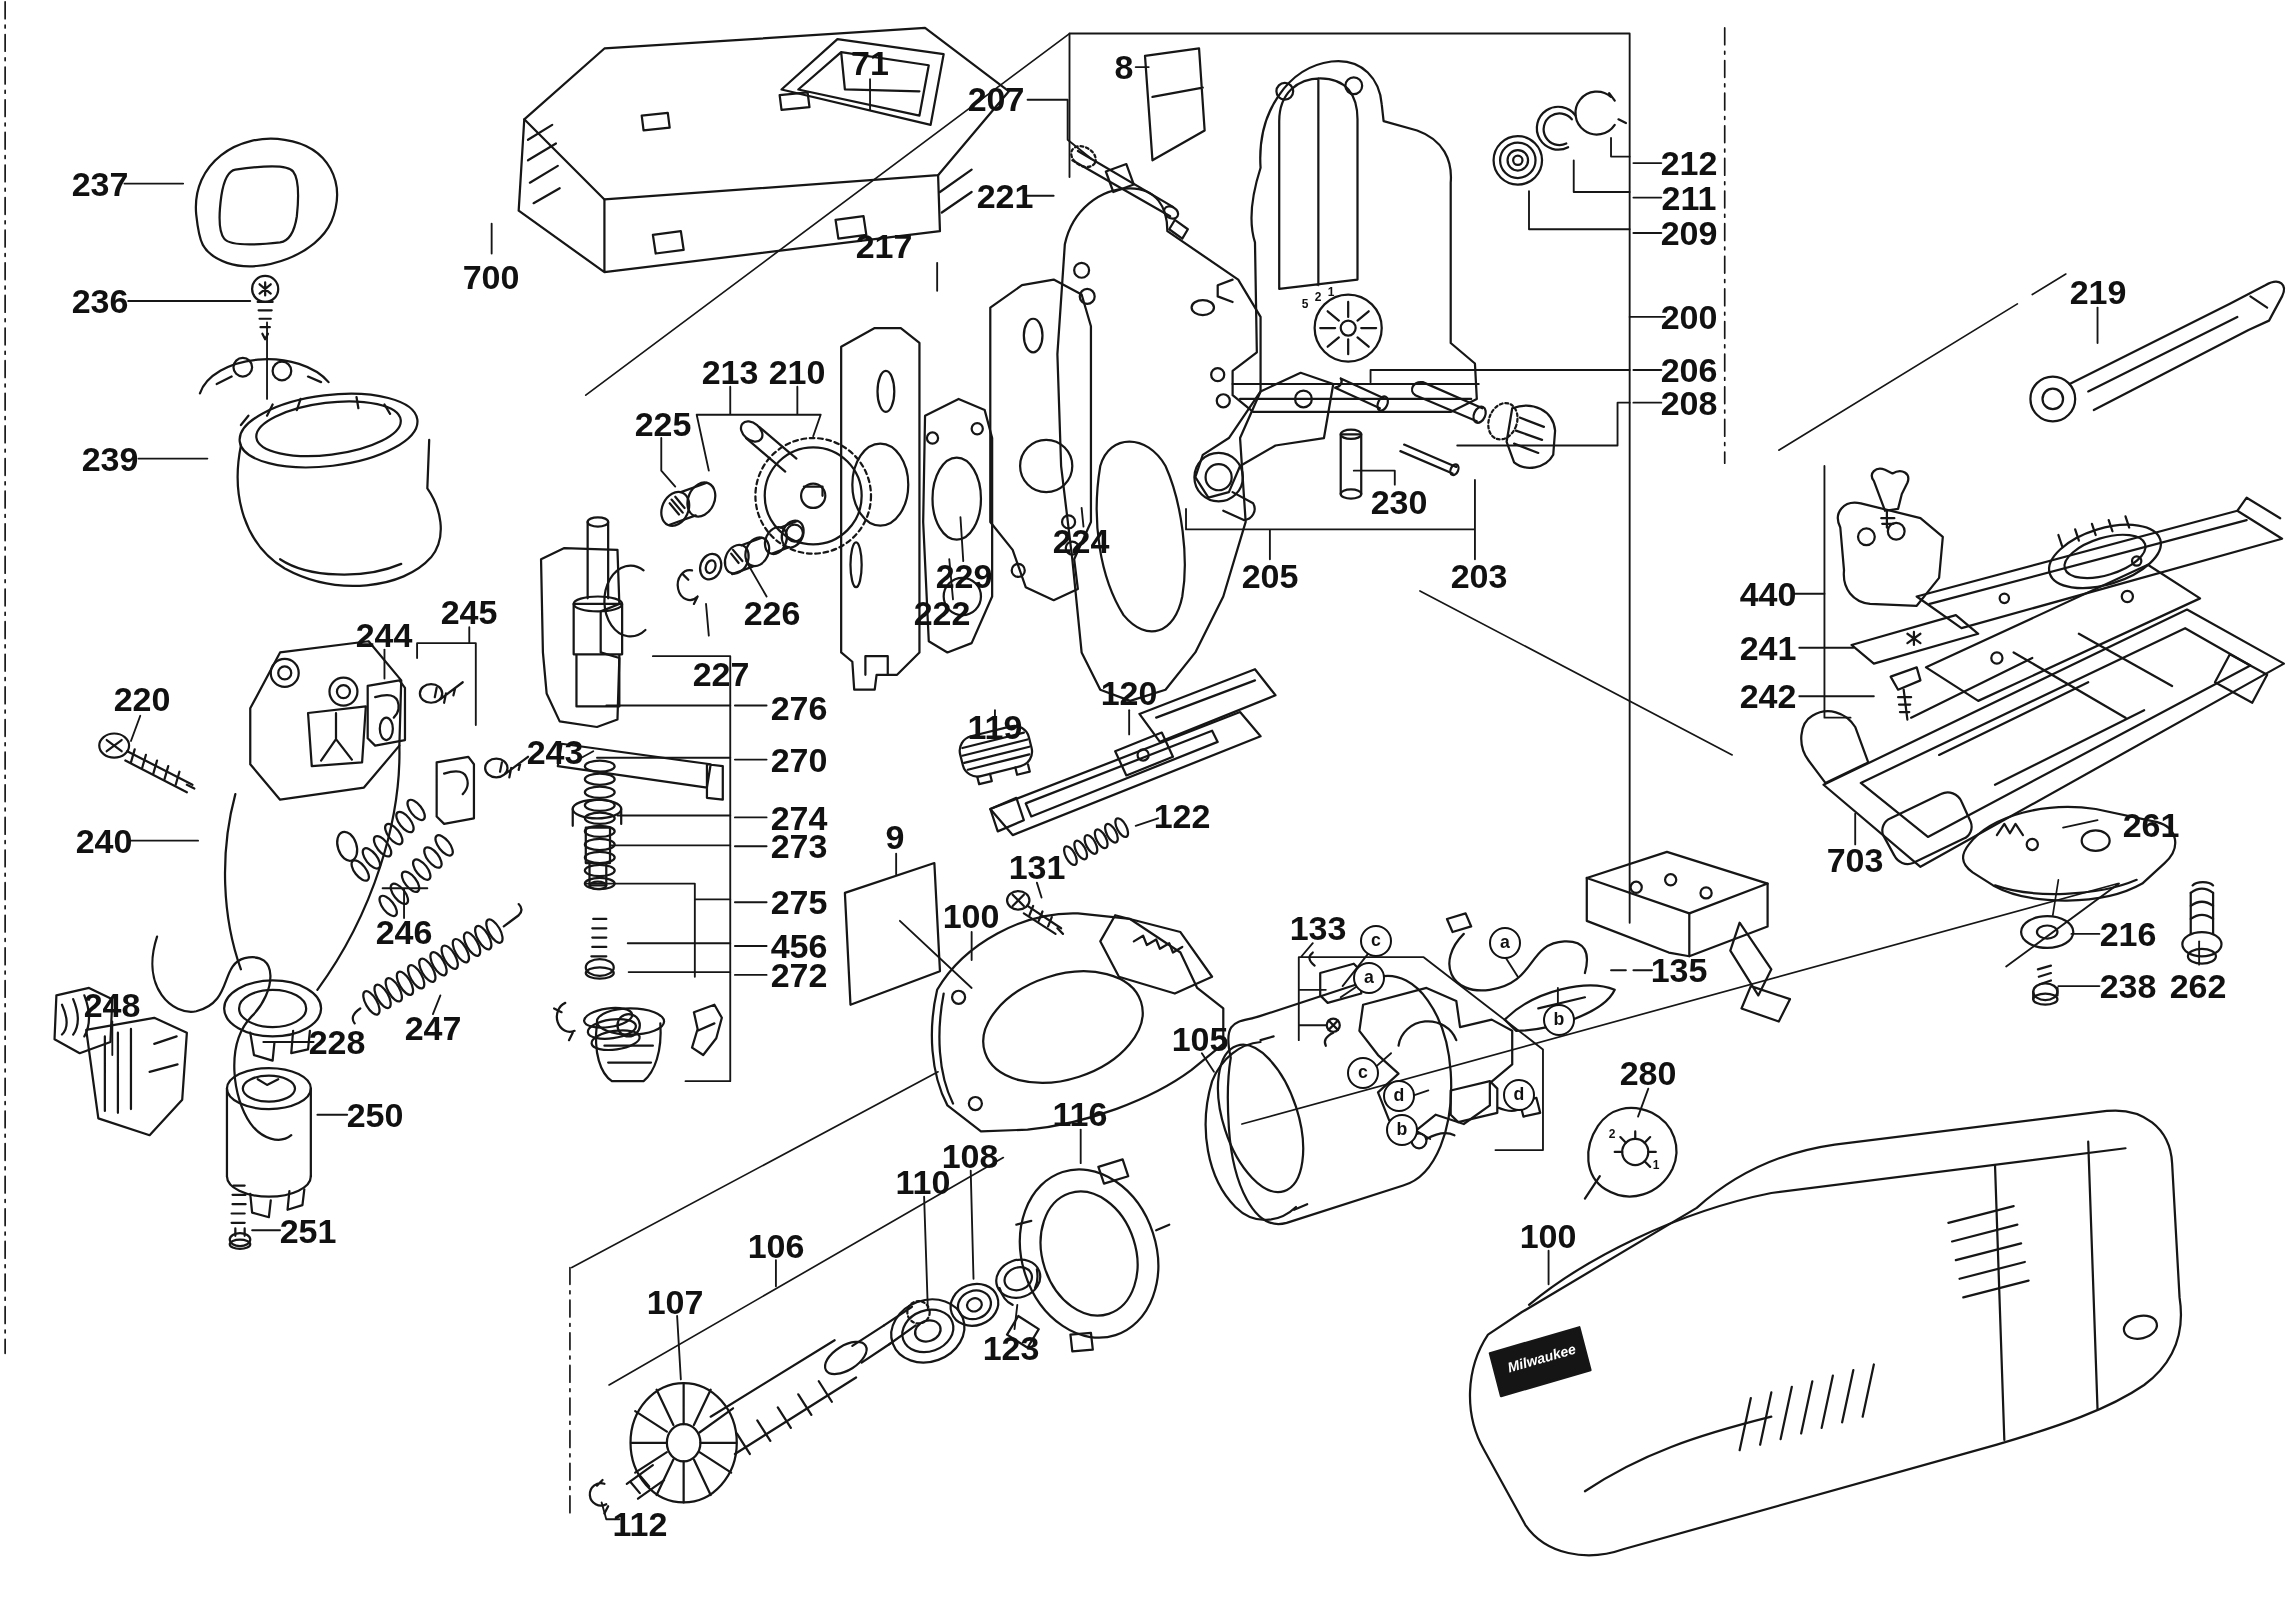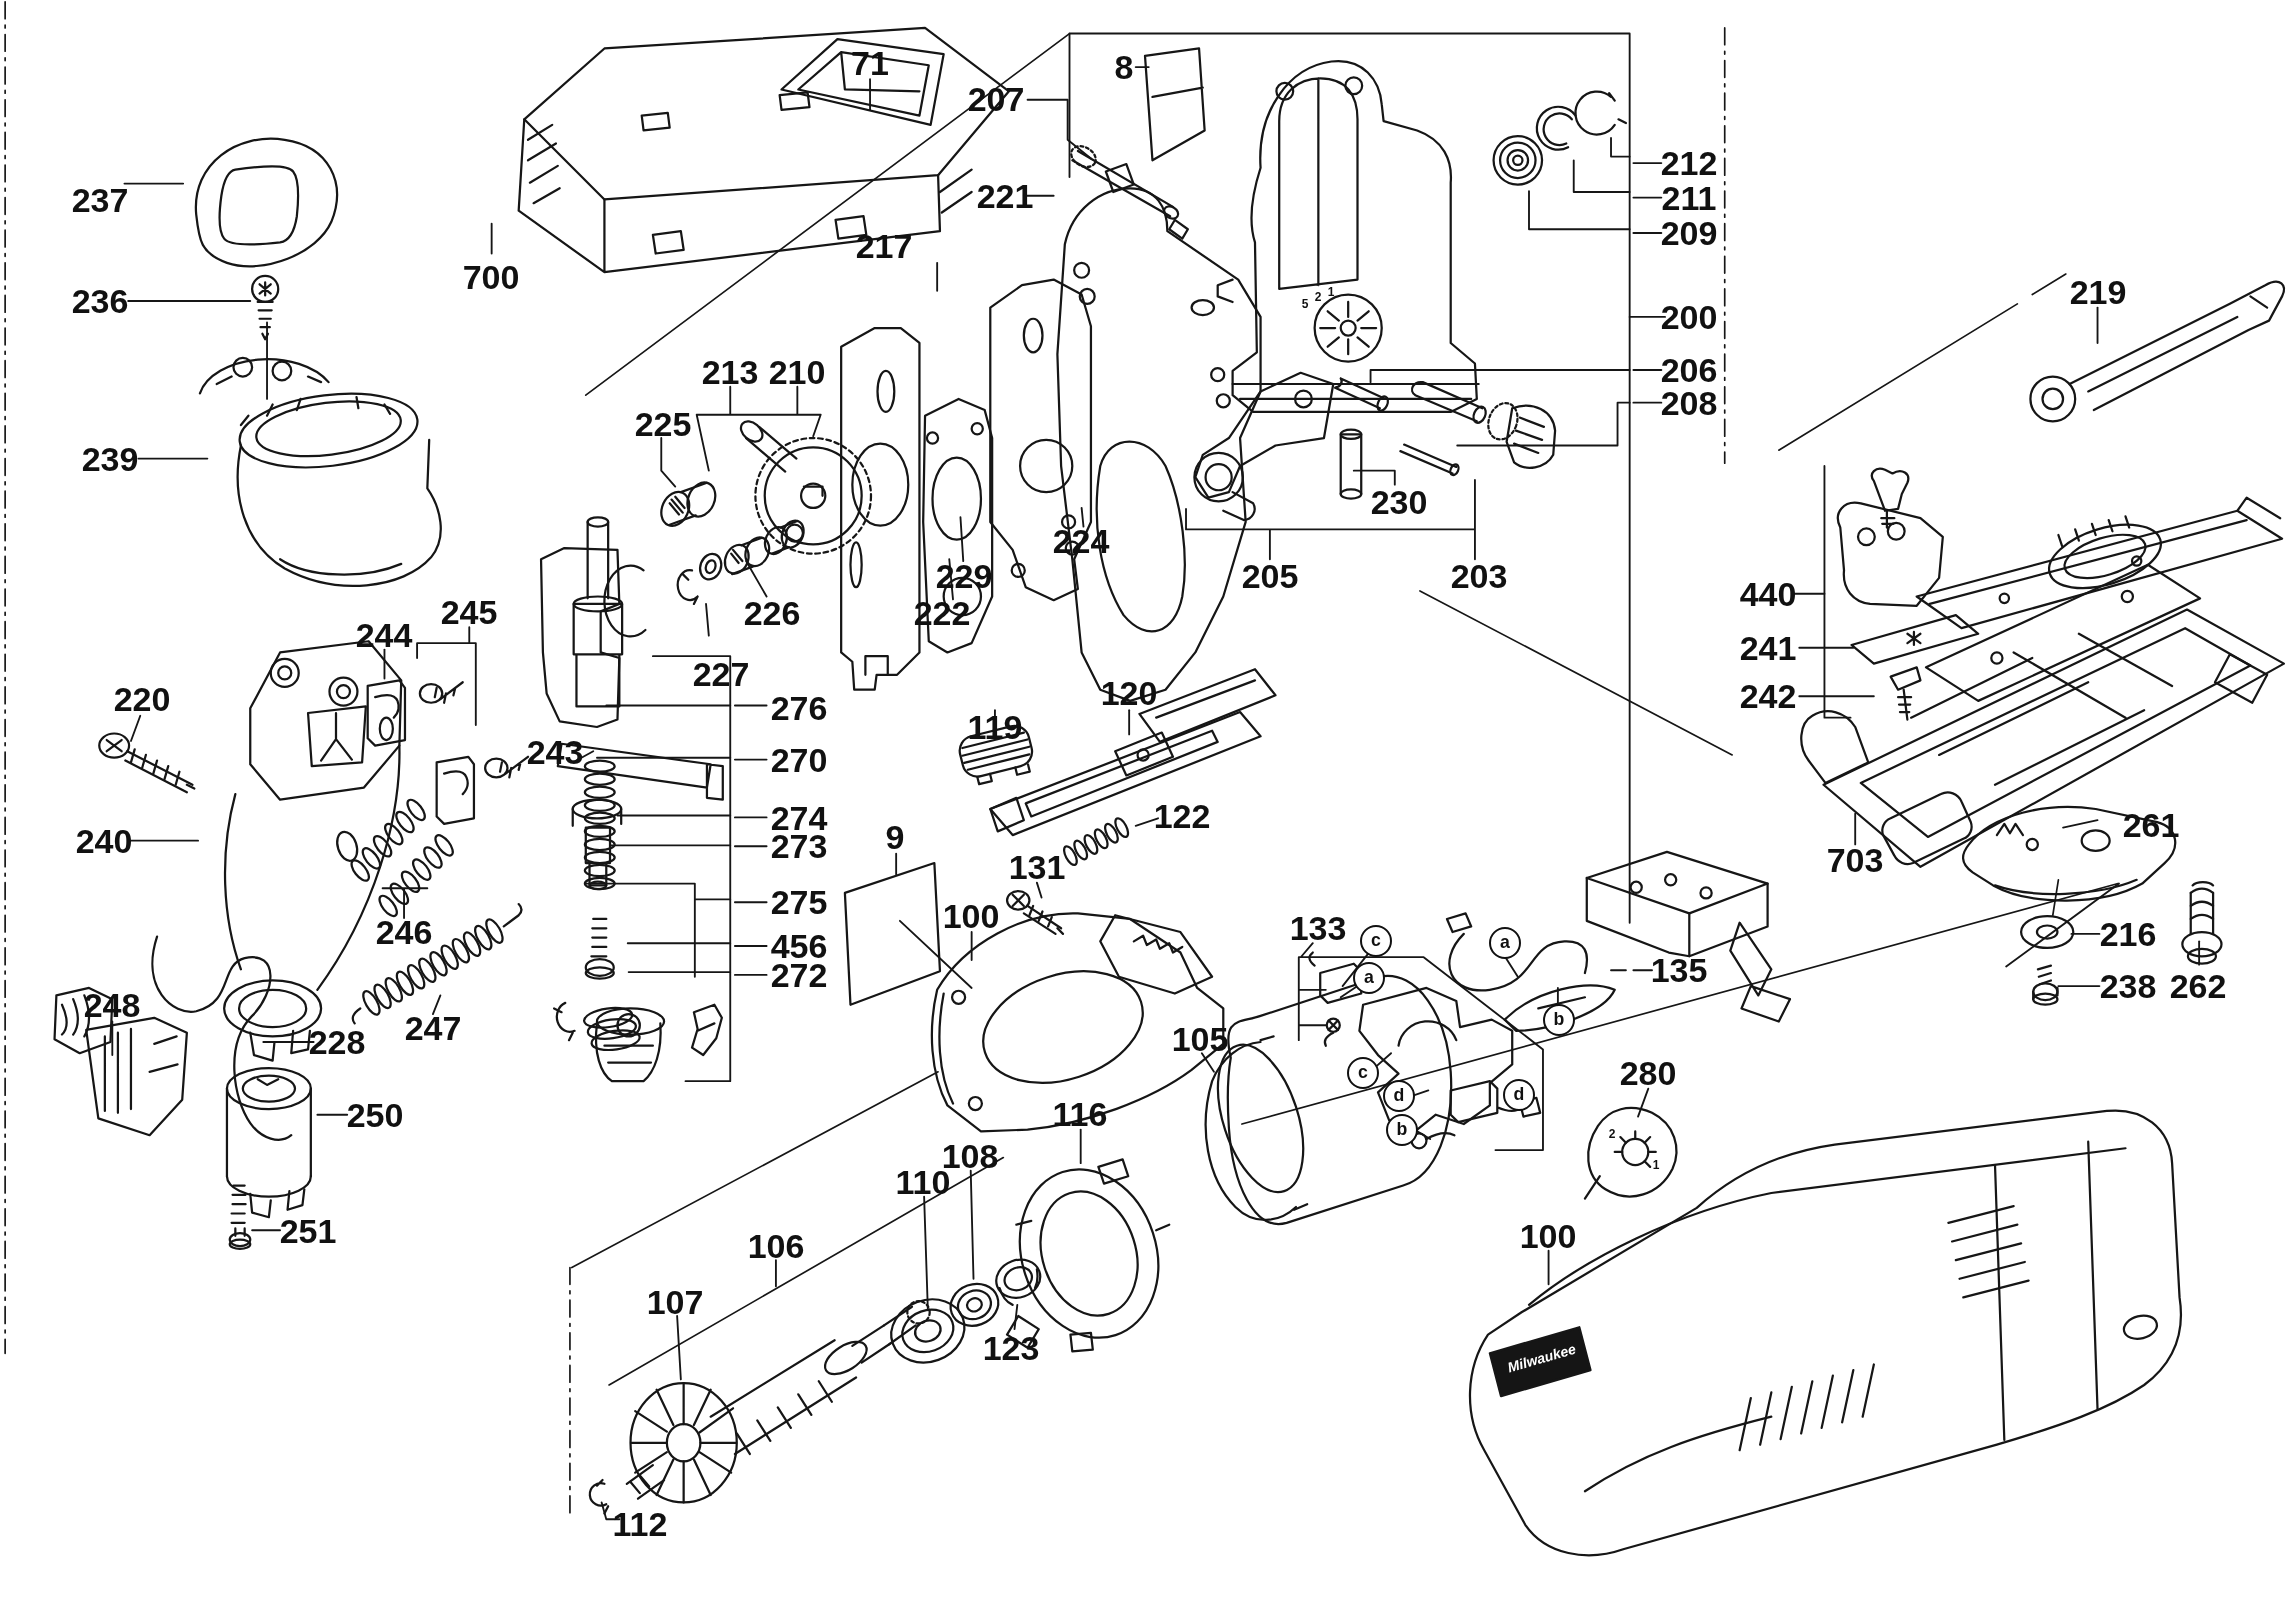--- a/index.html
+++ b/index.html
@@ -647,21 +647,21 @@
 
   <g>
     <path d="M2352,950 a12,6 0 0 1 22,0"></path>
     <path d="M2350,958 c8,-6 16,-6 24,0 M2350,972 c8,-6 16,-6 24,0 M2350,986 c8,-6 16,-6 24,0"></path>
     <path d="M2350,958 V1002 M2374,958 V1002"></path>
     <ellipse cx="2362" cy="1013" rx="21" ry="13"></ellipse>
     <ellipse cx="2362" cy="1026" rx="15" ry="8"></ellipse>
   </g>
 </g>
 </svg>
-<div class="plabel" style="left: 100px; top: 200px;">237</div>
+<div class="plabel" style="left: 100px; top: 184px;">237</div>
     <div class="plabel" style="left: 100px; top: 301px;">236</div>
     <div class="plabel" style="left: 110px; top: 459px;">239</div>
     <div class="plabel" style="left: 491px; top: 277px;">700</div>
     <div class="plabel" style="left: 870px; top: 63px;">71</div>
     <div class="plabel" style="left: 142px; top: 699px; text-align: center;">220</div>
     <div class="plabel" style="left: 104px; top: 841px;">240</div>
     <div class="plabel" style="left: 384px; top: 635px;">244</div>
     <div class="plabel" style="left: 469px; top: 612px;">245</div>
     <div class="plabel" style="left: 555px; top: 752px;">243</div>
     <div class="plabel" style="left: 404px; top: 932px;">246</div>

